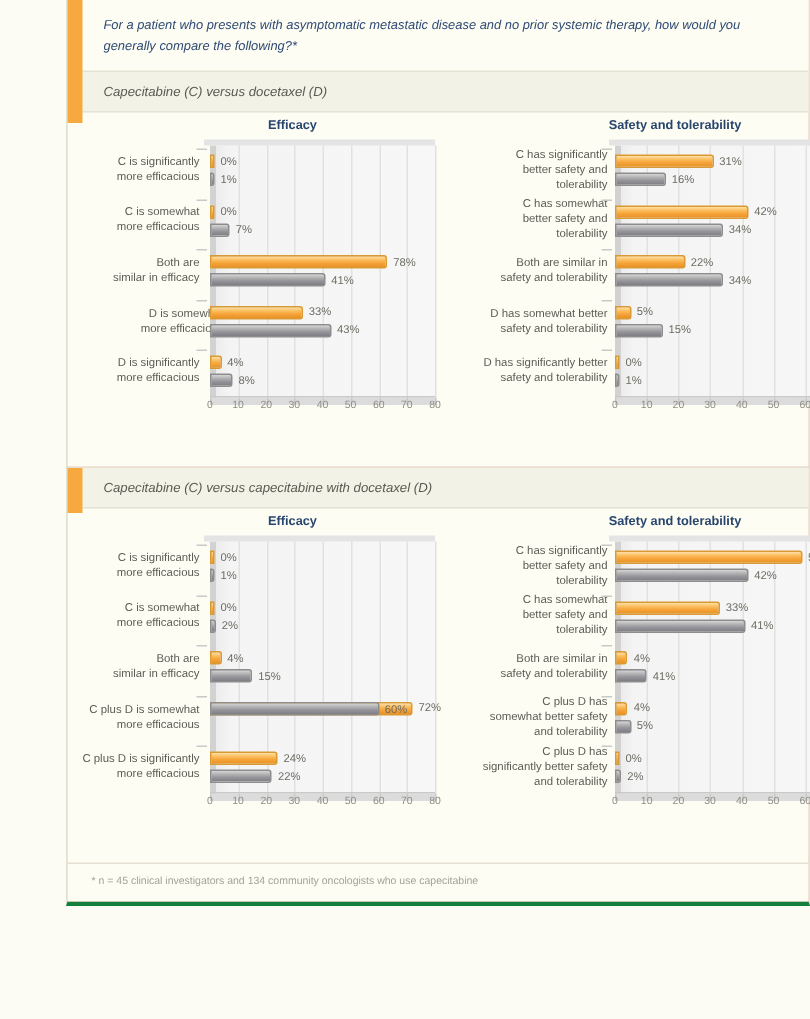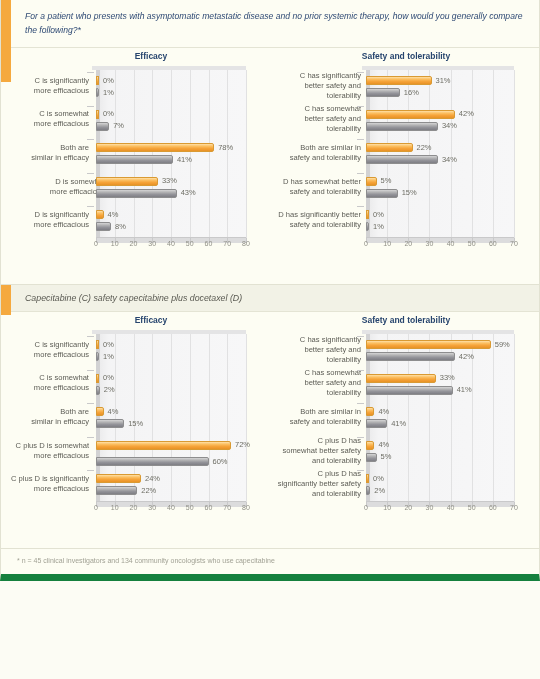--- a/index.html
+++ b/index.html
@@ -26,22 +26,23 @@
   }
   .tab-bar{
     position:absolute;left:0;top:11px;right:0;height:7px;background:#b0b3b8;
   }
 
   
   .frame{
     position:relative;
     border-left:1px solid #e2e2d2;
     border-right:1px solid #e2e2d2;
-    border-bottom:7px solid #15803d;
+    border-bottom:3px solid #15803d;
     background:#fca5a5;
+    margin-left:44px;
   }
   .accent{
     position:absolute;left:0;top:0;width:10px;height:82px;background:#f5a93f;
   }
   .accent2{
     position:absolute;left:0;top:0;width:10px;height:30px;background:#f5a93f;
   }
 
   .question{
     margin-left:10px;
@@ -149,20 +150,21 @@
 <body>
 
 <div class="page">
 
 
   <div class="frame">
 
     <div class="section">
       <div class="accent"></div>
       <div class="question">For a patient who presents with asymptomatic metastatic disease and no prior systemic therapy, how would you generally compare the following?*</div>
+      <div class="subtitle">Capecitabine (C) versus docetaxel (D)</div>
       <div class="charts">
         <div class="chart" id="c0">
           <div class="chart-title left">Efficacy</div>
         <div class="catlabel" style="left: 4px; width: 84px; top: 27.8px;">C is significantly<br>more efficacious</div>
             <div class="catlabel" style="left: 4px; width: 84px; top: 61.4px;">C is somewhat<br>more efficacious</div>
             <div class="catlabel" style="left: 4px; width: 84px; top: 95px;">Both are<br>similar in efficacy</div>
             <div class="catlabel" style="left: 20px; width: 84px; top: 128.6px;">D is somewhat<br>more efficacious</div>
             <div class="catlabel" style="left: 4px; width: 84px; top: 162.2px;">D is significantly<br>more efficacious</div>
             <div class="plot" style="left: 95px; width: 150px;">
               <div class="wall"></div>
@@ -325,21 +327,21 @@
             </div>
           </div>
       </div>
       <div class="spacer"></div>
     </div>
 
     <div class="section-divider"></div>
 
     <div class="section">
       <div class="accent2"></div>
-      <div class="subtitle">Capecitabine (C) safety capecitabine plus docetaxel (D)</div>
+      <div class="subtitle">Capecitabine (C) versus capecitabine with docetaxel (D)</div>
       <div class="charts">
         <div class="chart" id="c2">
           <div class="chart-title left">Efficacy</div>
         <div class="catlabel" style="left: 2px; width: 86px; top: 27.8px;">C is significantly<br>more efficacious</div>
             <div class="catlabel" style="left: 2px; width: 86px; top: 61.4px;">C is somewhat<br>more efficacious</div>
             <div class="catlabel" style="left: 2px; width: 86px; top: 95px;">Both are<br>similar in efficacy</div>
             <div class="catlabel" style="left: 2px; width: 86px; top: 128.6px;">C plus D is somewhat<br>more efficacious</div>
             <div class="catlabel" style="left: 2px; width: 86px; top: 162.2px;">C plus D is significantly<br>more efficacious</div>
             <div class="plot" style="left: 95px; width: 150px;">
               <div class="wall"></div>
@@ -397,21 +399,21 @@
               </div>
               <div class="barwrap" style="top: 85.2px; width: 28.125px;">
                 <div class="bar g" style="width: 28.125px;"></div>
                 <div class="bar-val" style="left: 32.125px;">15%</div>
               </div>
               <div class="cat-tick" style="top: 102.8px;"></div>
               <div class="barwrap" style="top: 106.8px; width: 135px;">
                 <div class="bar o" style="width: 135px;"></div>
                 <div class="bar-val" style="left: 139px;">72%</div>
               </div>
-              <div class="barwrap" style="top: 123px; width: 117px;">
+              <div class="barwrap" style="top: 107px; width: 117px;">
                 <div class="bar g" style="width: 112.5px;"></div>
                 <div class="bar-val" style="left: 116.5px;">60%</div>
               </div>
               <div class="cat-tick" style="top: 136.4px;"></div>
               <div class="barwrap" style="top: 140.4px; width: 45px;">
                 <div class="bar o" style="width: 45px;"></div>
                 <div class="bar-val" style="left: 49px;">24%</div>
               </div>
               <div class="barwrap" style="top: 152.4px; width: 41.25px;">
                 <div class="bar g" style="width: 41.25px;"></div>

